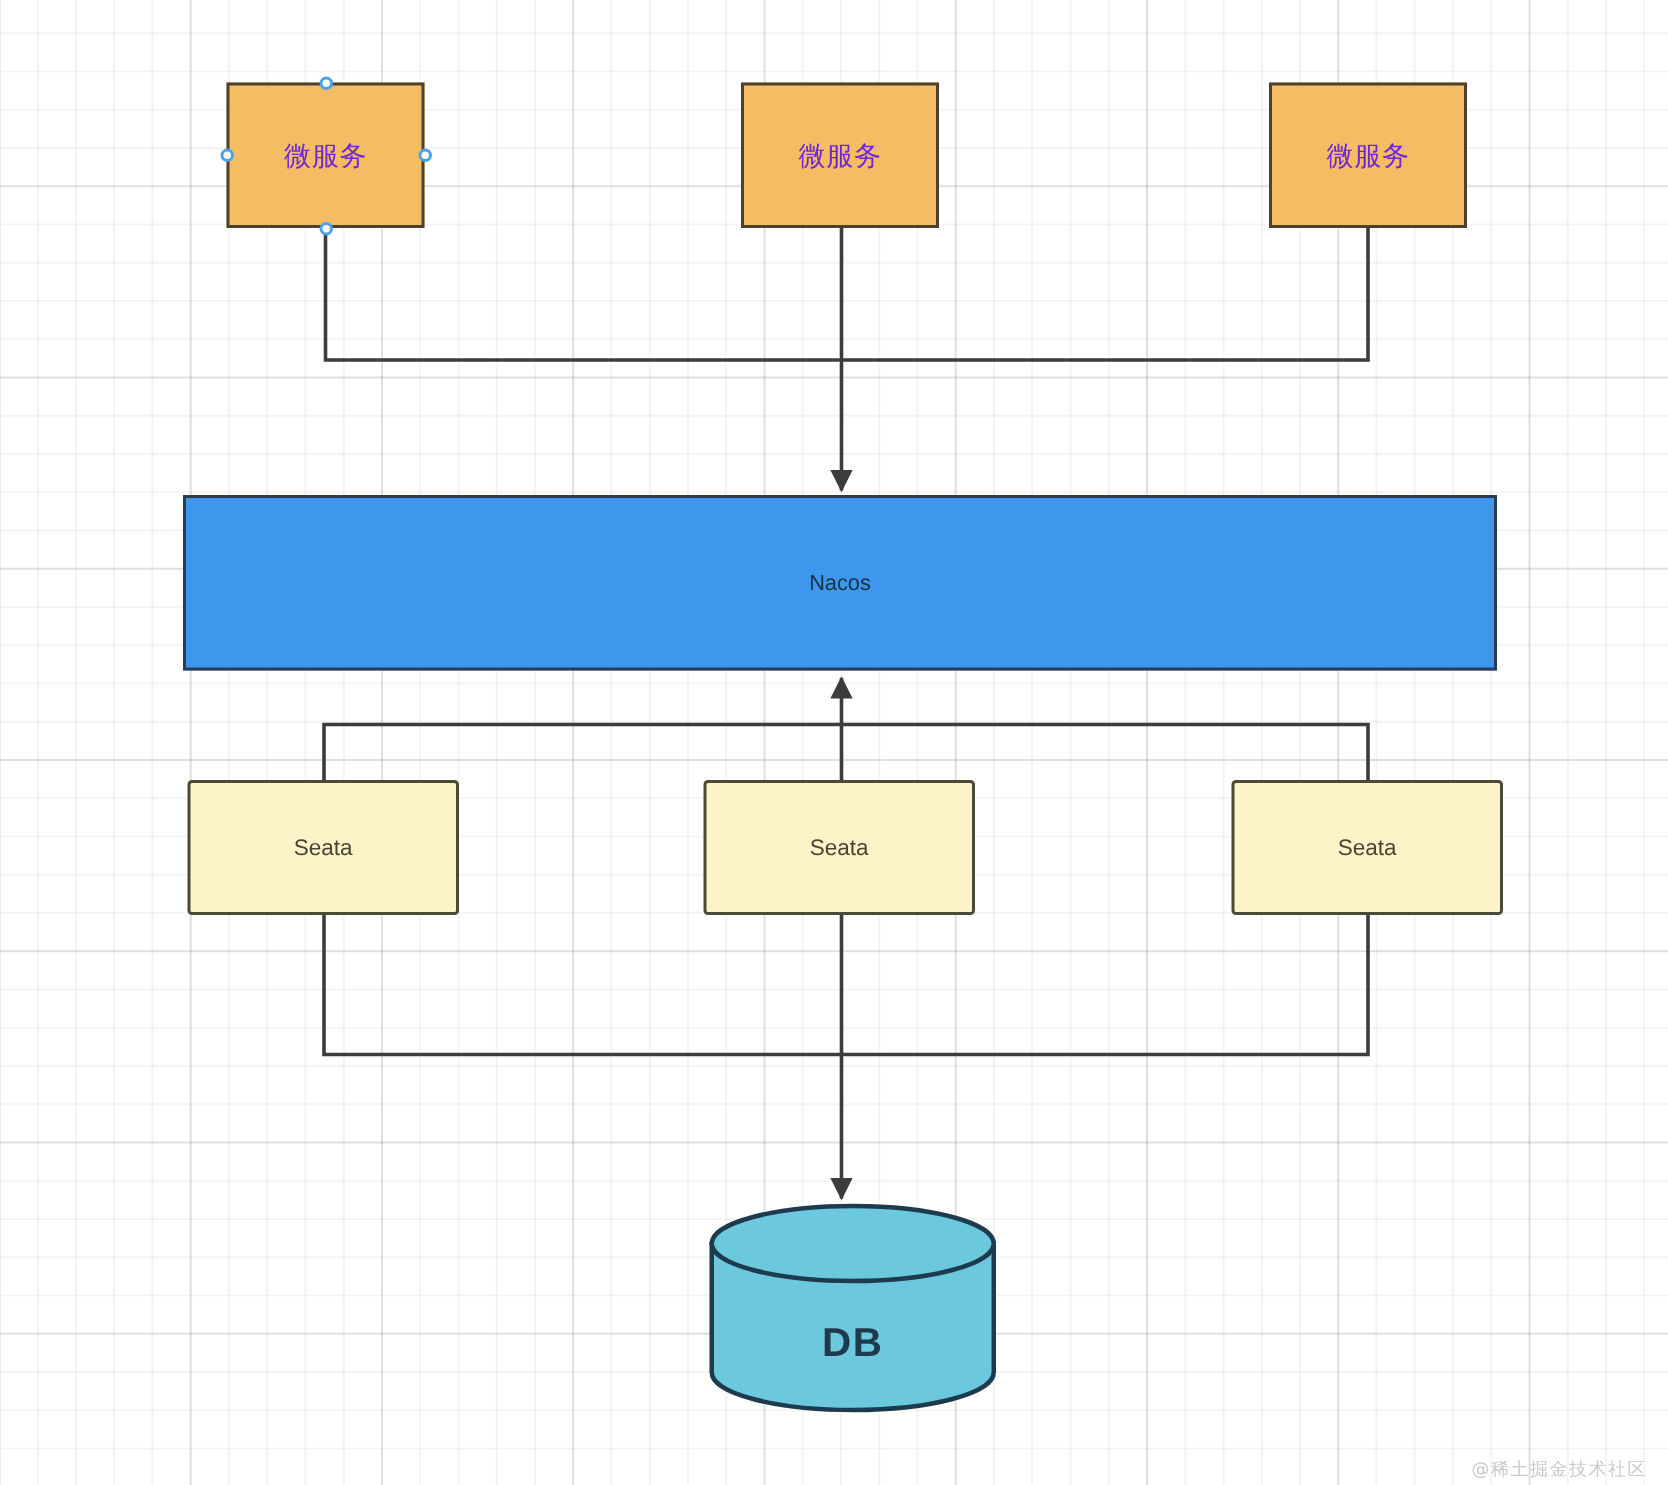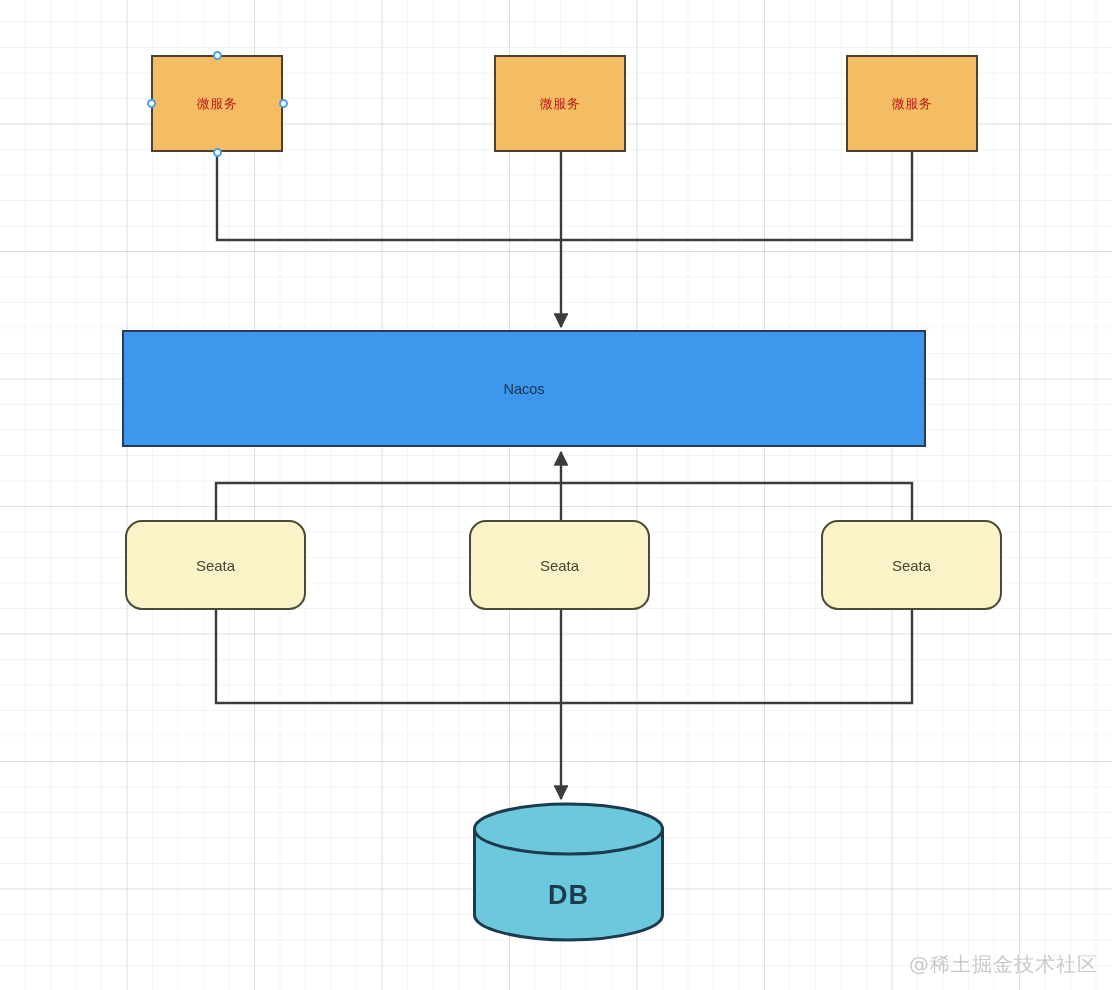--- a/index.html
+++ b/index.html
@@ -40,34 +40,34 @@
     position: absolute;
     box-sizing: border-box;
     display: flex;
     align-items: center;
     justify-content: center;
     text-align: center;
   }
   .node-ms {
     background: #f5bd63;
     border: 2px solid #4d4031;
-    color: #b91c1c;
-    font-size: 13px;
+    color: #6d28d9;
+    font-size: 18px;
     letter-spacing: 0.5px;
   }
   .node-nacos {
     background: #3d97ed;
     border: 2px solid #2a3b52;
     color: #17324b;
     font-size: 14.5px;
   }
   .node-seata {
     background: #fcf3c9;
     border: 2px solid #4b4a36;
-    border-radius: 17px;
+    border-radius: 3px;
     color: #4a4434;
     font-size: 15px;
   }
   .handle {
     position: absolute;
     width: 9px;
     height: 9px;
     box-sizing: border-box;
     border-radius: 50%;
     background: #ffffff;
@@ -83,22 +83,22 @@
     width: 100%;
     text-align: center;
     font-weight: bold;
     font-size: 27px;
     color: #1d3a4f;
     letter-spacing: 1px;
   }
   .watermark {
     position: absolute;
     right: 14px;
-    bottom: 12px;
-    font-size: 20px;
+    bottom: 2px;
+    font-size: 12px;
     color: #c9c9c9;
     letter-spacing: 1px;
     font-family: "DejaVu Sans", "Liberation Sans", sans-serif;
   }
 </style>
 </head>
 <body>
 
 <div id="canvas">
 
@@ -141,21 +141,21 @@
 
   <div class="node node-ms" style="left:846px; top:55px; width:132px; height:97px;">
     <span>微服务</span>
   </div>
 
   <div class="handle" style="left:212.5px; top:50.5px;"></div>
   <div class="handle" style="left:146.5px; top:98.5px;"></div>
   <div class="handle" style="left:278.5px; top:98.5px;"></div>
   <div class="handle" style="left:212.5px; top:147.5px;"></div>
 
-  <div class="node node-nacos" style="left:122px; top:330px; width:804px; height:117px;">
+  <div class="node node-nacos" style="left:122px; top:330px; width:876px; height:117px;">
     <span>Nacos</span>
   </div>
 
   <div class="node node-seata" style="left:125px; top:520px; width:181px; height:90px;">
     <span>Seata</span>
   </div>
 
   <div class="node node-seata" style="left:469px; top:520px; width:181px; height:90px;">
     <span>Seata</span>
   </div>

